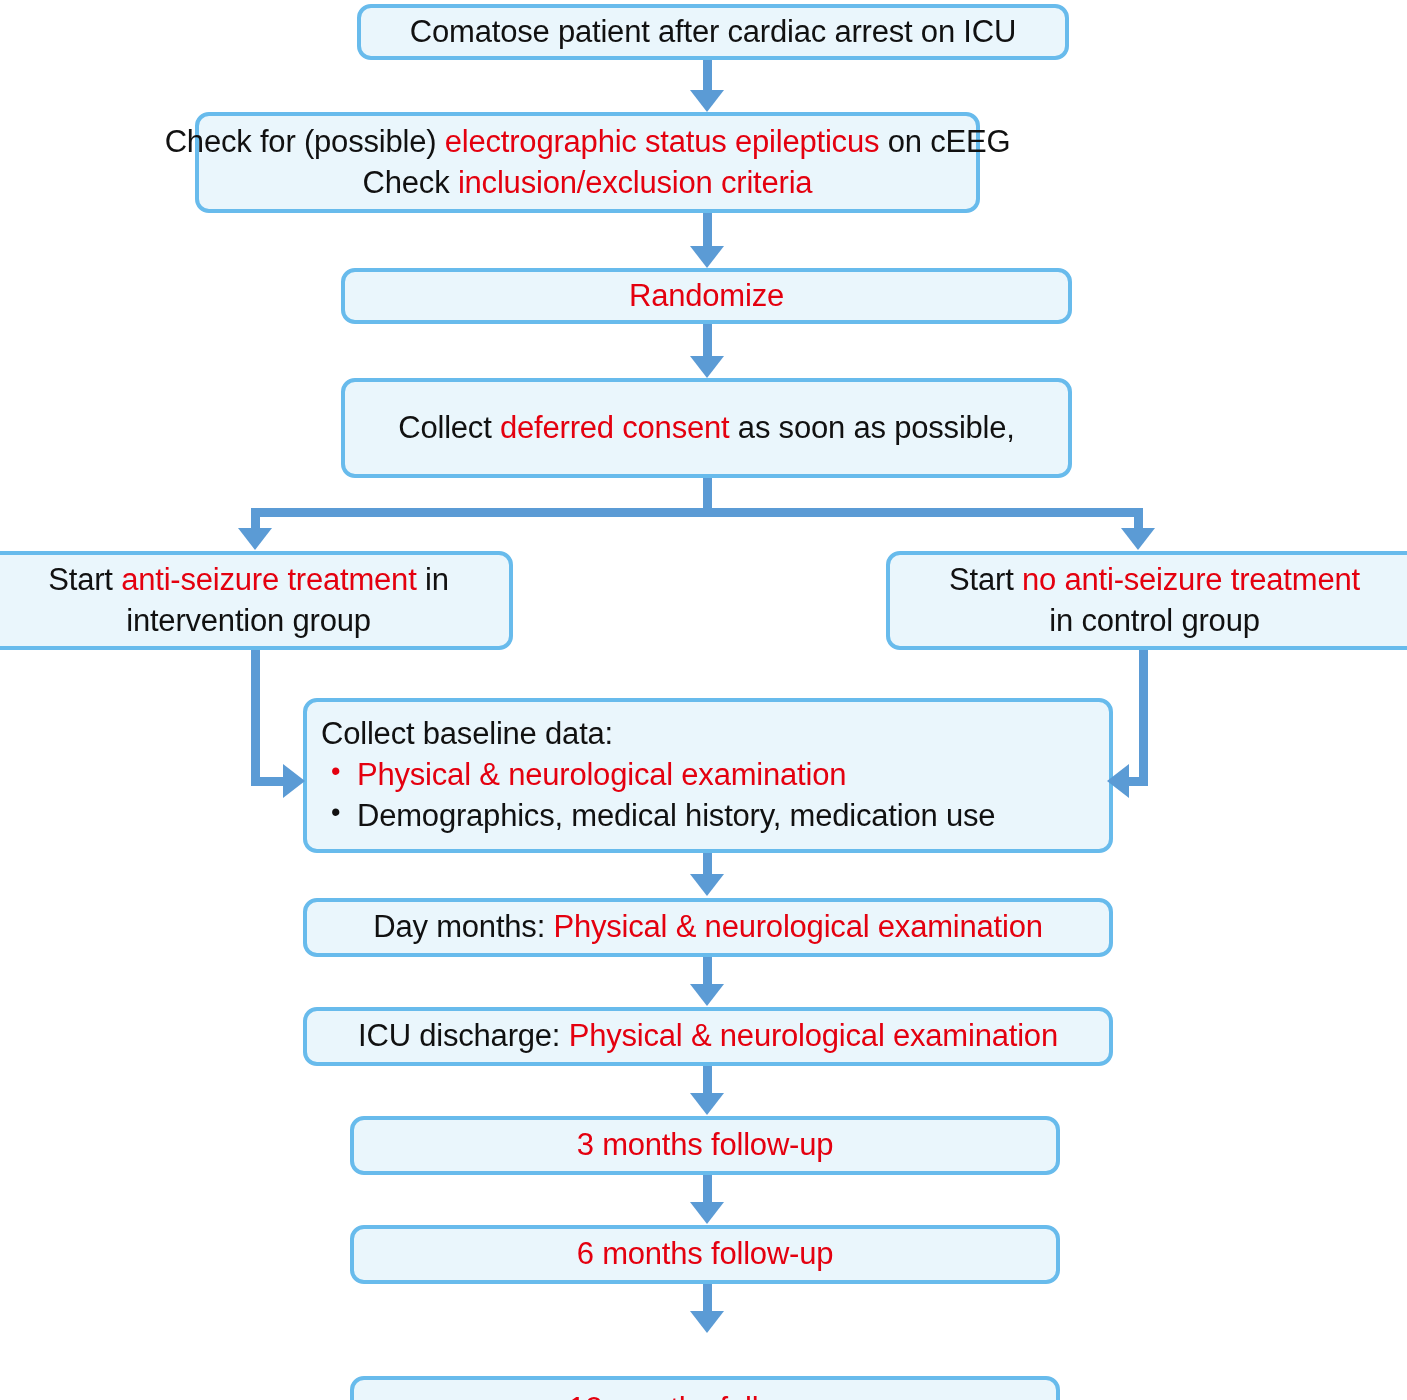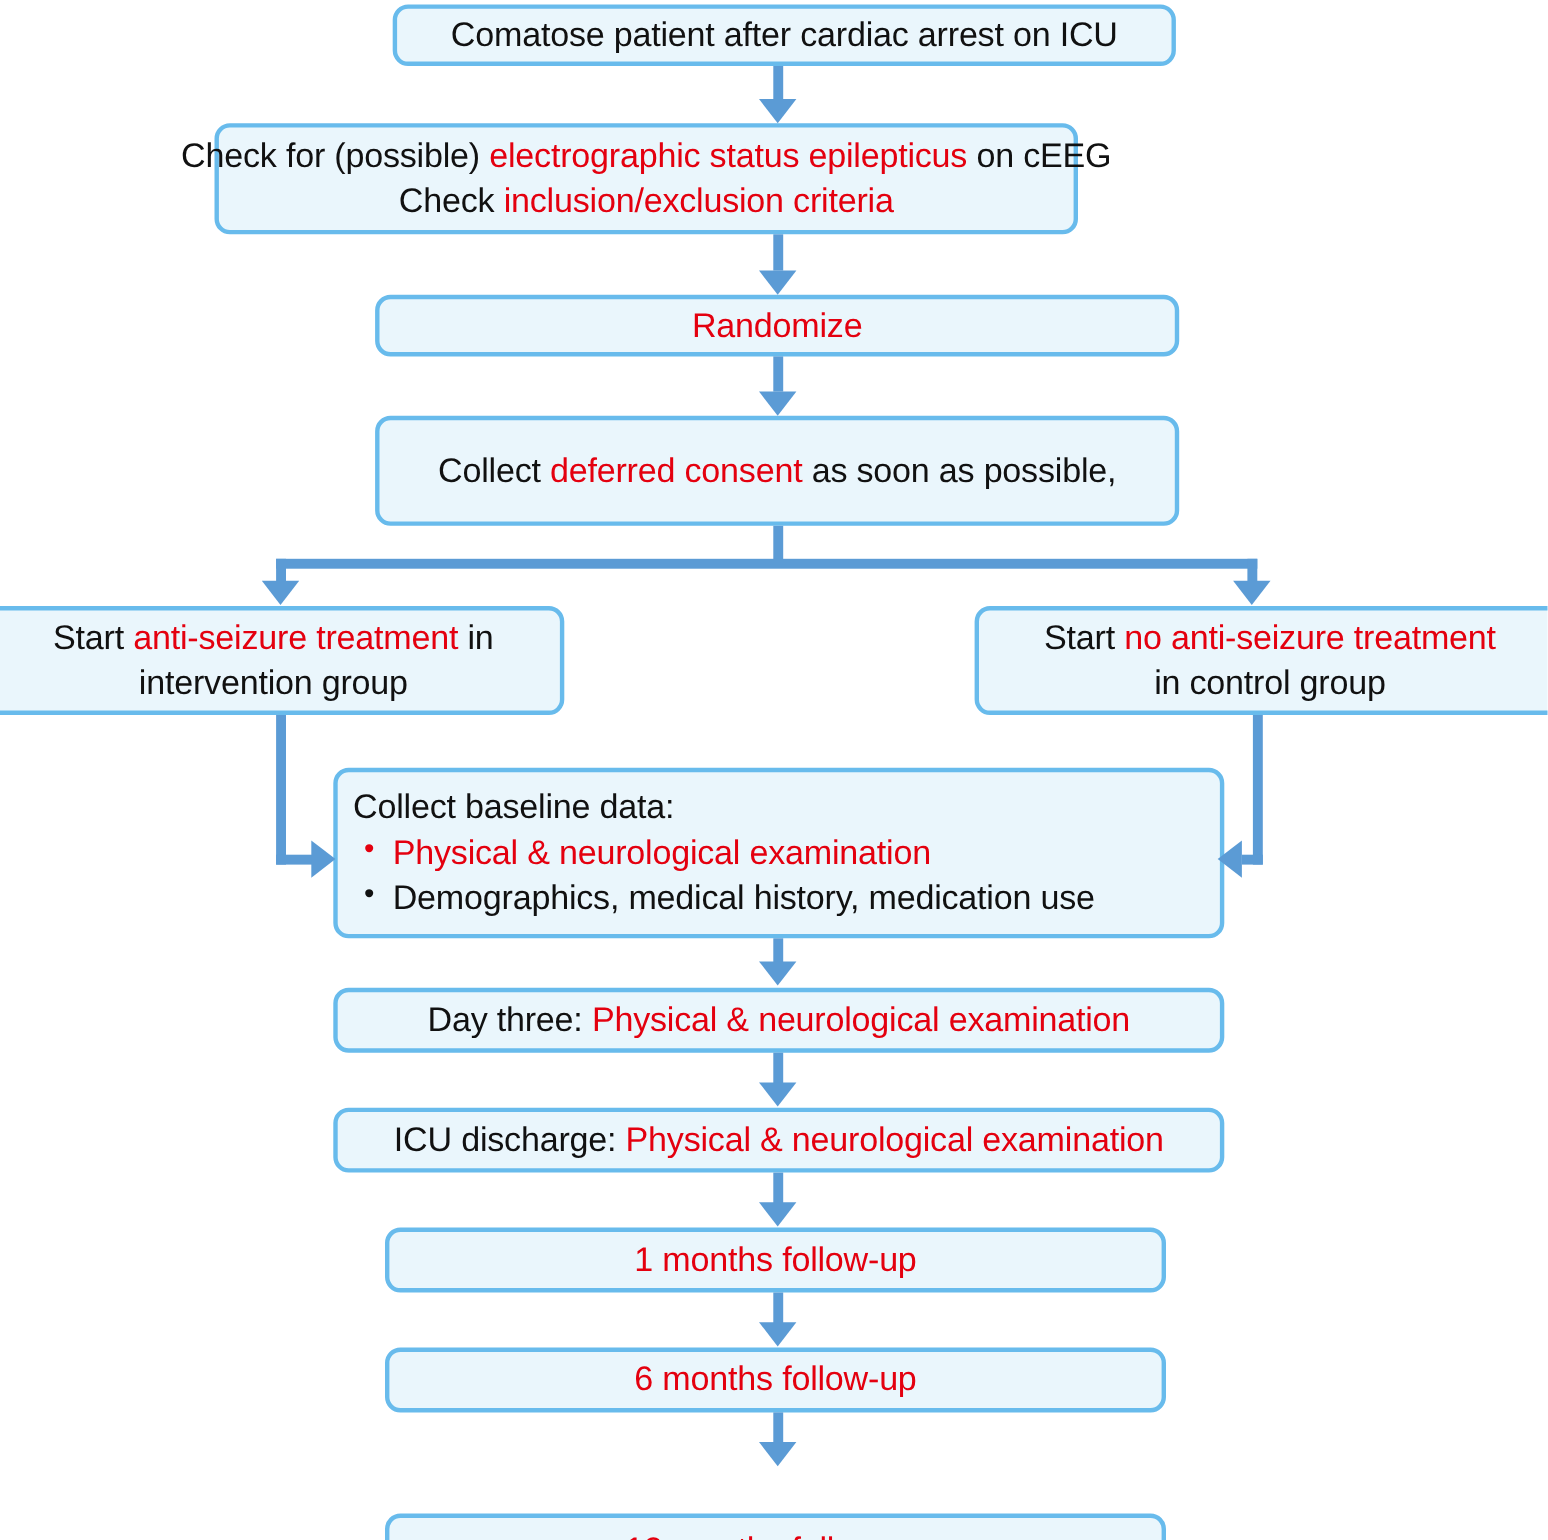--- a/index.html
+++ b/index.html
@@ -132,29 +132,29 @@
 
   <div class="node bulleted" style="left:303px; top:698px; width:810px; height:155px;">
     <div class="headline">Collect baseline data:</div>
     <ul>
         <li class="red">Physical &amp; neurological examination</li>
         <li class="blk">Demographics, medical history, medication use</li>
       </ul>
   </div>
 
   <div class="node" style="left:303px; top:898px; width:810px; height:59px;">
-      <div class="line"><span class="blk">Day three: </span><span class="red">Physical &amp; neurological examination</span></div>
+      <div class="line"><span class="blk">Day months: </span><span class="red">Physical &amp; neurological examination</span></div>
     </div>
 
   <div class="node" style="left:303px; top:1007px; width:810px; height:59px;">
       <div class="line"><span class="blk">ICU discharge: </span><span class="red">Physical &amp; neurological examination</span></div>
     </div>
 
   <div class="node" style="left:350px; top:1116px; width:710px; height:59px;">
-      <div class="line"><span class="red">1 months follow-up</span></div>
+      <div class="line"><span class="red">3 months follow-up</span></div>
     </div>
 
   <div class="node" style="left:350px; top:1225px; width:710px; height:59px;">
       <div class="line"><span class="red">6 months follow-up</span></div>
     </div>
 
   <div class="node" style="left:350px; top:1334px; width:710px; height:66px;margin-top:42px;">
       <div class="line"><span class="red">12 months follow-up</span></div>
     </div>
 

